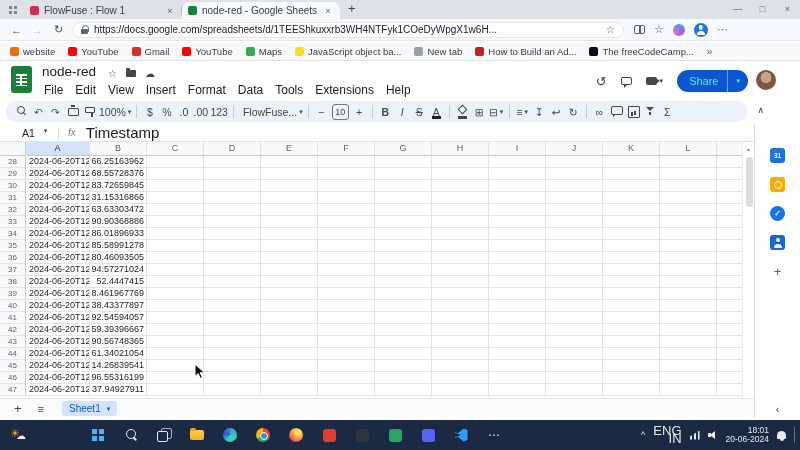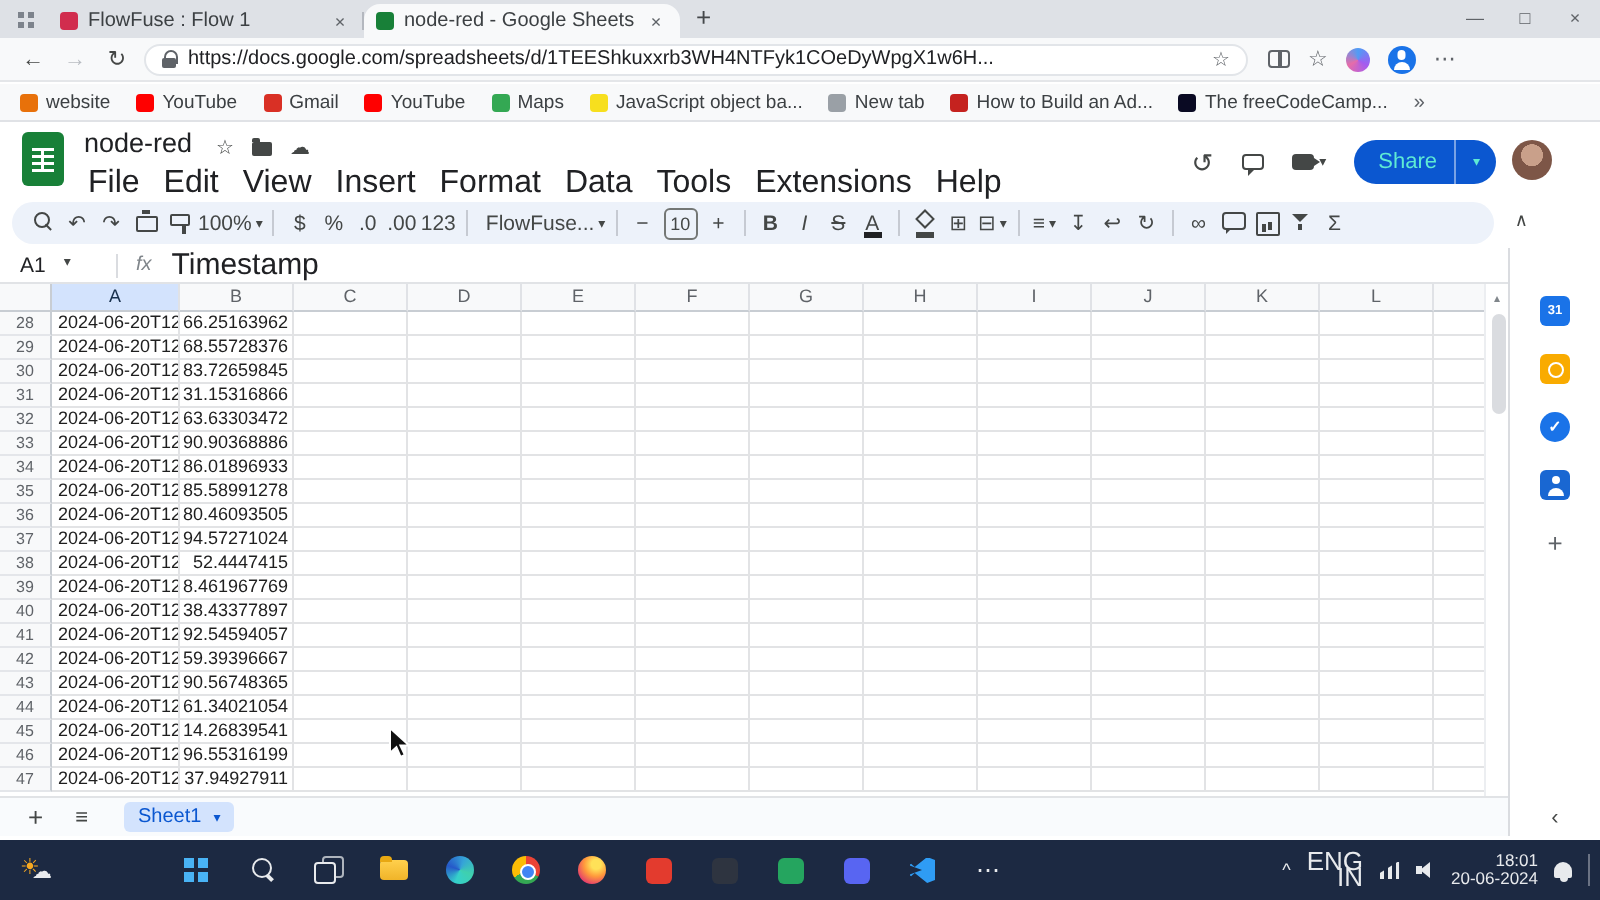--- a/index.html
+++ b/index.html
@@ -72,21 +72,21 @@
   .logo-lines { position:absolute; left:5px; top:8px; width:11px; height:12px;
       background-image:linear-gradient(to right,transparent 4.5px,#fff 4.5px 6px,transparent 6px),
         linear-gradient(to bottom,#fff 0 1.5px,transparent 1.5px 3.5px,#fff 3.5px 5px,transparent 5px 7px,
                         #fff 7px 8.5px,transparent 8.5px 10.5px,#fff 10.5px 12px); }
   .doc-title { position:absolute; left:42px; top:3px; font-size:13.5px; color:#202124; }
   .title-icons { position:absolute; left:108px; top:7px; display:flex; gap:9px; align-items:center; color:#444746; }
   .glyph-sm { font-size:10px; color:#444746; }
   .mini-folder { width:10px; height:7px; background:#444746; border-radius:1px; position:relative; }
   .mini-folder::before { content:""; position:absolute; top:-2px; left:0; width:4px; height:2px;
                          background:#444746; border-radius:1px 1px 0 0; }
-  .menubar { position:absolute; left:38px; top:21px; display:flex; font-size:16px; color:#202124; }
+  .menubar { position:absolute; left:38px; top:21px; display:flex; font-size:12px; color:#202124; }
   .menu-item { padding:1px 6px; border-radius:4px; }
   .hdr-right { position:absolute; right:52px; top:9px; display:flex; align-items:center; gap:14px; }
   .glyph-history { font-size:13px; color:#444746; }
   .bubble-icon { width:11px; height:8px; border:1.3px solid #444746; border-radius:2px; position:relative; }
   .bubble-icon::after { content:""; position:absolute; left:2px; bottom:-3.5px;
                         border-left:3px solid #444746; border-bottom:3.5px solid transparent; }
   .cam-wrap { display:flex; align-items:center; gap:3px; }
   .cam-icon { width:11px; height:8px; background:#444746; border-radius:2px; position:relative; }
   .cam-icon::after { content:""; position:absolute; right:-3.5px; top:1.5px; border-top:2.5px solid transparent;
                      border-bottom:2.5px solid transparent; border-left:3.5px solid #444746; }
@@ -135,21 +135,21 @@
   .shape-chart::after { content:""; position:absolute; left:6.5px; bottom:5px; width:2px; height:3.5px;
       background:#444746; box-shadow:3px -1px 0 0 #444746; }
   .shape-filter::before { content:""; position:absolute; left:4px; top:4.5px; border-left:4.5px solid transparent;
       border-right:4.5px solid transparent; border-top:4.5px solid #444746; }
   .shape-filter::after { content:""; position:absolute; left:7.6px; top:9px; width:1.8px; height:3.5px; background:#444746; }
   .toolbar-hide { position:absolute; right:36px; top:5px; font-size:9px; color:#444746; }
 
   
   .fbar { position:absolute; top:124px; left:0; width:754px; height:18px; background:#fff;
           border-bottom:1px solid #e1e3e6; display:flex; align-items:center; }
-  .namebox { width:58px; display:flex; align-items:flex-start; padding-left:10px; font-size:10.5px; color:#202124; flex:none; }
+  .namebox { width:58px; display:flex; align-items:flex-start; padding-left:22px; font-size:10.5px; color:#202124; flex:none; }
   .namebox .dd-sm { margin-left:9px; }
   .fbar-div { width:1px; height:12px; background:#dadce0; flex:none; }
   .fx { font-style:italic; color:#80868b; font-size:10px; margin:0 10px 0 9px; flex:none; }
   .fvalue { font-size:15px; color:#202124; }
 
   
   .grid { position:absolute; top:142px; left:0; width:742px; background:#fff; }
   .colhead { display:flex; height:14px; }
   .corner { width:26px; height:14px; background:#f8f9fa; border-right:1px solid #c8cdd3; border-bottom:1px solid #c8cdd3; flex:none; }
   .cols { display:flex; }

